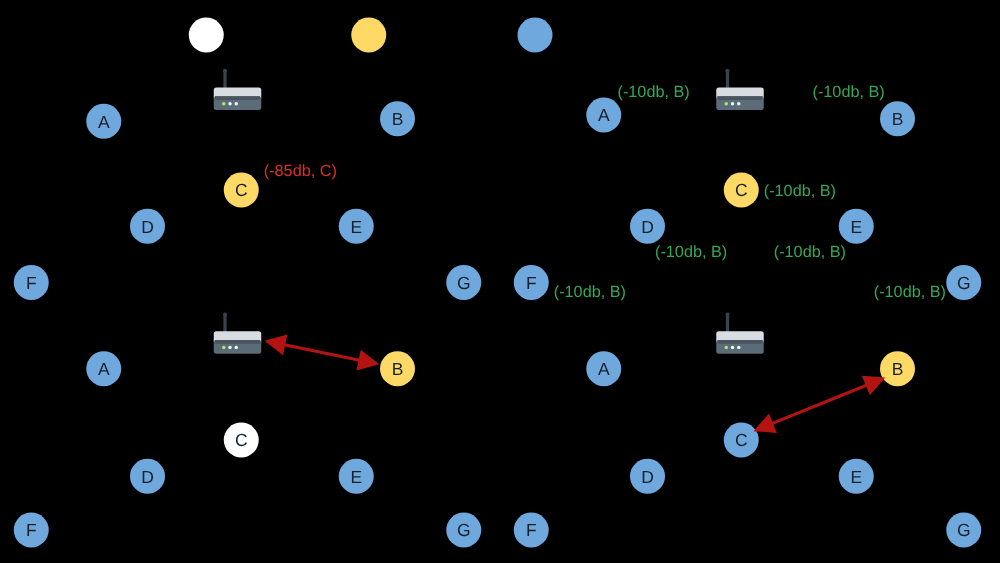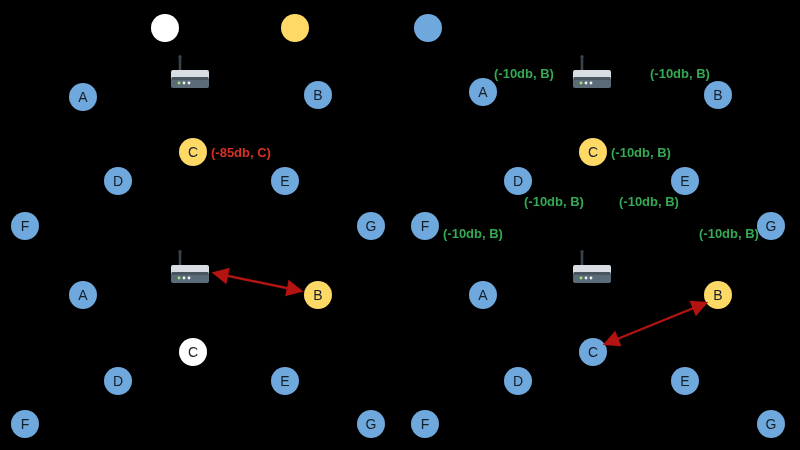--- a/index.html
+++ b/index.html
@@ -41,21 +41,20 @@
     transform: translate(-50%, -50%);
     z-index: 2;
     line-height: 0;
   }
   .annotation {
     position: absolute;
     font-size: 13px;
     white-space: nowrap;
     transform: translateY(-50%);
     z-index: 3;
-    font-weight: bold;
   }
   svg.overlay {
     position: absolute;
     left: 0;
     top: 0;
     z-index: 5;
     pointer-events: none;
   }
 </style>
 </head>
@@ -135,21 +134,21 @@
     <div class="node" style="left: 285px; top: 381px; background: rgb(111, 168, 220); color: rgb(21, 32, 43);">E</div>
     <div class="node" style="left: 25px; top: 424px; background: rgb(111, 168, 220); color: rgb(21, 32, 43);">F</div>
     <div class="node" style="left: 371px; top: 424px; background: rgb(111, 168, 220); color: rgb(21, 32, 43);">G</div>
     <div class="node" style="left: 483px; top: 295px; background: rgb(111, 168, 220); color: rgb(21, 32, 43);">A</div>
     <div class="node" style="left: 718px; top: 295px; background: rgb(255, 217, 102); color: rgb(21, 32, 43);">B</div>
     <div class="node" style="left: 593px; top: 352px; background: rgb(111, 168, 220); color: rgb(21, 32, 43);">C</div>
     <div class="node" style="left: 518px; top: 381px; background: rgb(111, 168, 220); color: rgb(21, 32, 43);">D</div>
     <div class="node" style="left: 685px; top: 381px; background: rgb(111, 168, 220); color: rgb(21, 32, 43);">E</div>
     <div class="node" style="left: 425px; top: 424px; background: rgb(111, 168, 220); color: rgb(21, 32, 43);">F</div>
     <div class="node" style="left: 771px; top: 424px; background: rgb(111, 168, 220); color: rgb(21, 32, 43);">G</div>
-    <div class="annotation" style="left: 211px; top: 152px; color: rgb(217, 48, 37);">(-85db, C)</div>
+    <div class="annotation" style="left: 211px; top: 136px; color: rgb(217, 48, 37);">(-85db, C)</div>
     <div class="annotation" style="left: 494px; top: 73px; color: rgb(52, 168, 83);">(-10db, B)</div>
     <div class="annotation" style="left: 650px; top: 73px; color: rgb(52, 168, 83);">(-10db, B)</div>
     <div class="annotation" style="left: 611px; top: 152px; color: rgb(52, 168, 83);">(-10db, B)</div>
     <div class="annotation" style="left: 524px; top: 201px; color: rgb(52, 168, 83);">(-10db, B)</div>
     <div class="annotation" style="left: 619px; top: 201px; color: rgb(52, 168, 83);">(-10db, B)</div>
     <div class="annotation" style="left: 443px; top: 233px; color: rgb(52, 168, 83);">(-10db, B)</div>
     <div class="annotation" style="left: 699px; top: 233px; color: rgb(52, 168, 83);">(-10db, B)</div>
   </div>
 
 </body></html>

